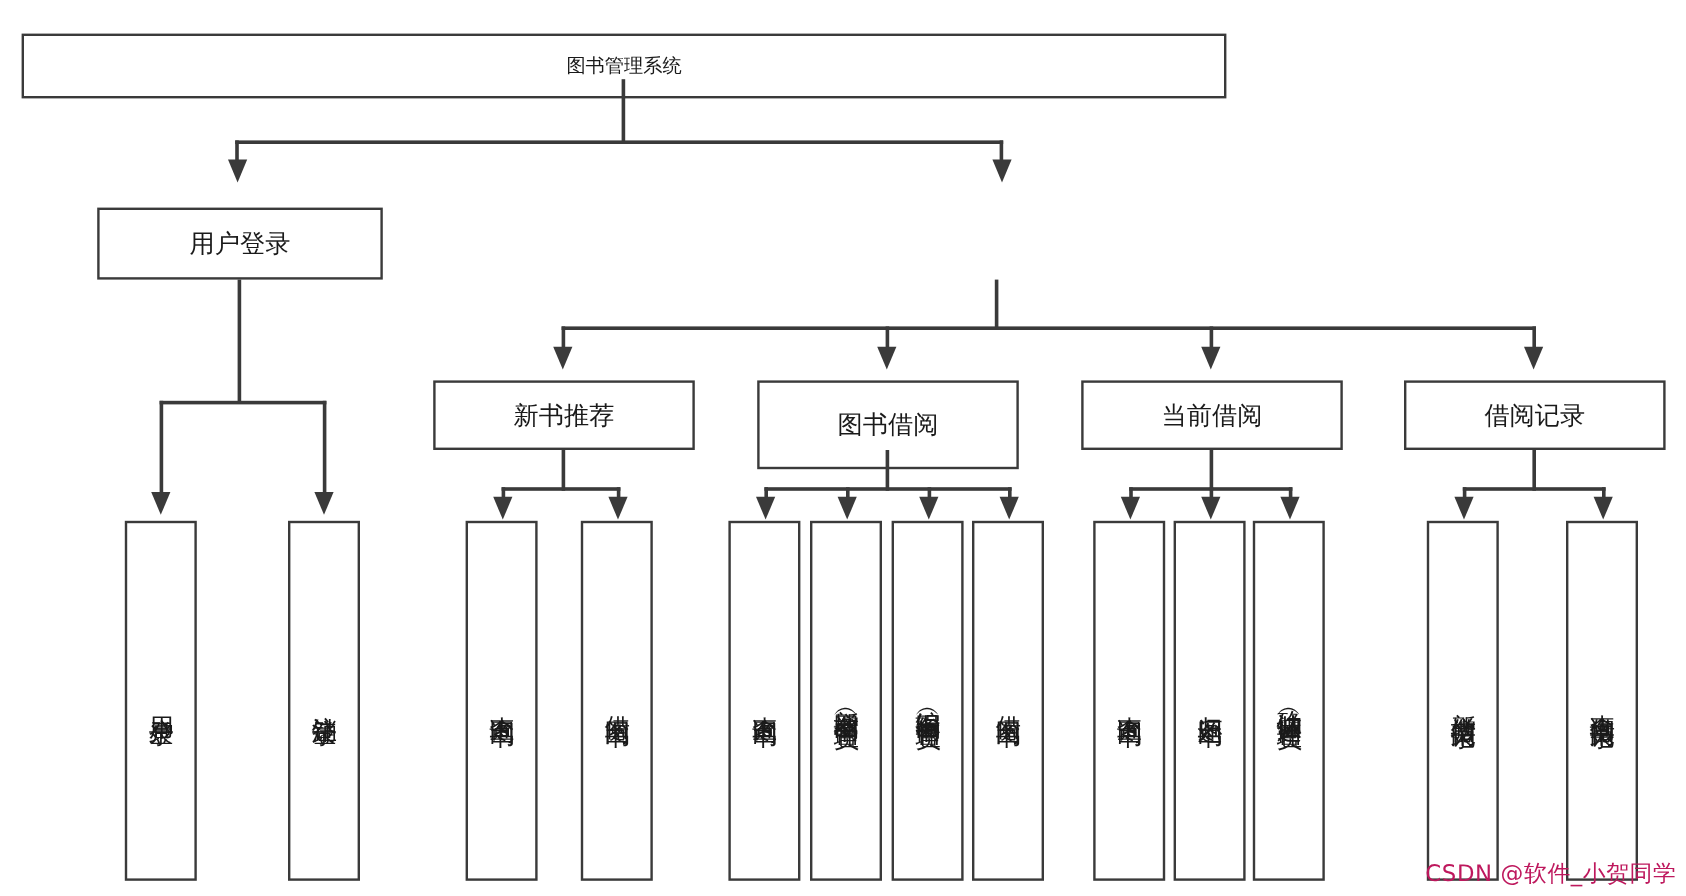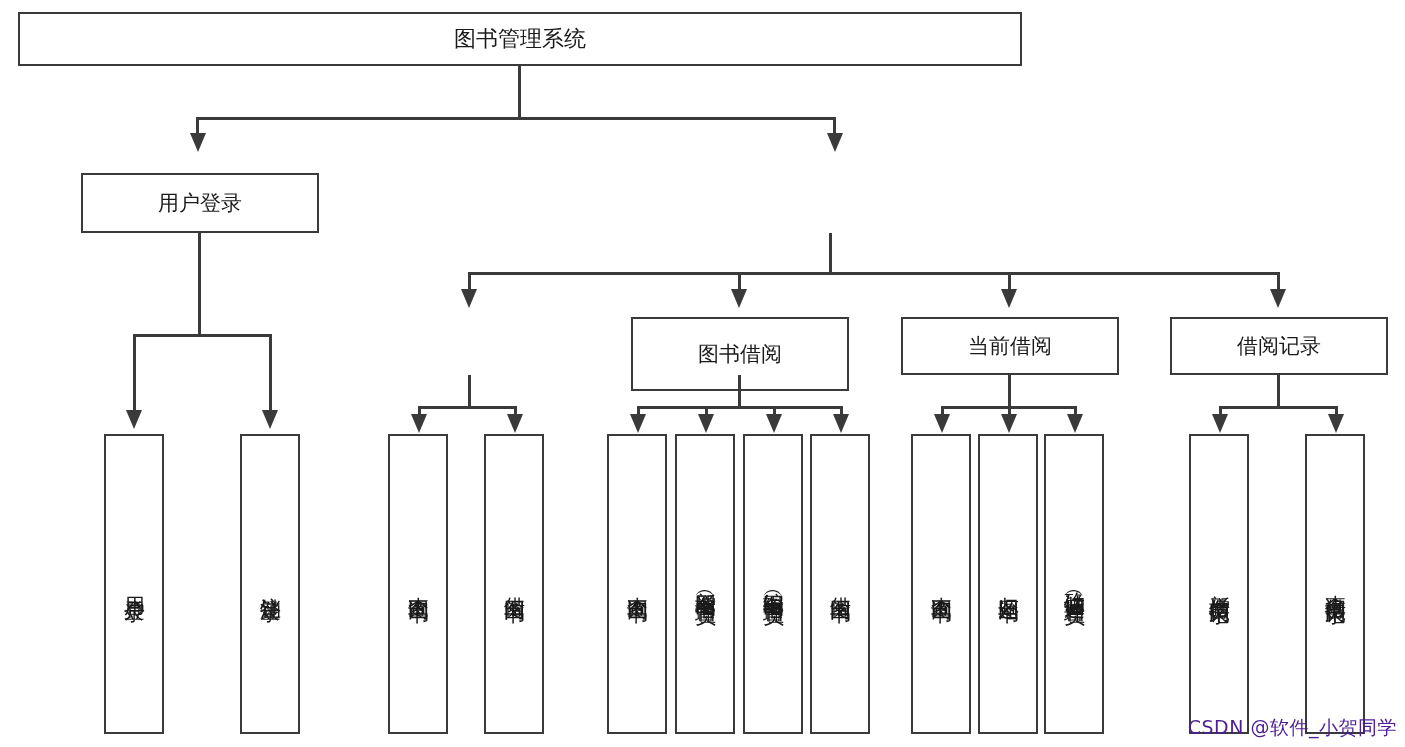--- a/index.html
+++ b/index.html
@@ -34,21 +34,21 @@
   .node.v{               
     writing-mode:vertical-rl;
     text-orientation:upright;
     font-size:21px;
     letter-spacing:2px;
     padding-top:6px;
     padding-bottom:6px;
   }
   .node .lbl{ display:block; }
   
-  #node-root{ font-size:22px; }
+  #node-root{ font-size:16px;margin-top:16px; }
 
   
   .conn{
     position:absolute;
     background:#3a3a3a;
   }
   .conn.vline{ width:3px; }
   .conn.hline{ height:3px; }
   .arrow{
     position:absolute;
@@ -56,21 +56,21 @@
     border-left:8px solid transparent;
     border-right:8px solid transparent;
     border-top:19px solid #3a3a3a;
   }
   
   #watermark{
     position:absolute;
     right:8px;
     bottom:6px;
     font-size:19px;
-    color:#4c1d95;
+    color:#be185d;
     white-space:nowrap;
     letter-spacing:.5px;
     pointer-events:none;
     text-align:center;
   }
 </style>
 </head>
 <body>
 
 <div id="canvas">
@@ -101,20 +101,23 @@
   <div class="conn hline" style="left:468px;top:272px;width:812px;height:3px;"></div>
   <div class="conn vline" style="left:468px;top:272px;width:3px;height:20px;"></div>
   <div class="conn vline" style="left:738px;top:272px;width:3px;height:20px;"></div>
   <div class="conn vline" style="left:1008px;top:272px;width:3px;height:20px;"></div>
   <div class="conn vline" style="left:1277px;top:272px;width:3px;height:20px;"></div>
   <div class="arrow" style="left:461px;top:289px;"></div>
   <div class="arrow" style="left:731px;top:289px;"></div>
   <div class="arrow" style="left:1001px;top:289px;"></div>
   <div class="arrow" style="left:1270px;top:289px;"></div>
 
+  <div class="node h" style="left:361px;top:317px;width:218px;height:58px;">
+    <span class="lbl">新书推荐</span>
+  </div>
   <div class="node h" style="left:631px;top:317px;width:218px;height:74px;">
     <span class="lbl">图书借阅</span>
   </div>
   <div class="node h" style="left:1170px;top:317px;width:218px;height:58px;">
     <span class="lbl">借阅记录</span>
   </div>
   <div class="node h" style="left:901px;top:317px;width:218px;height:58px;">
     <span class="lbl">当前借阅</span>
   </div>
 

